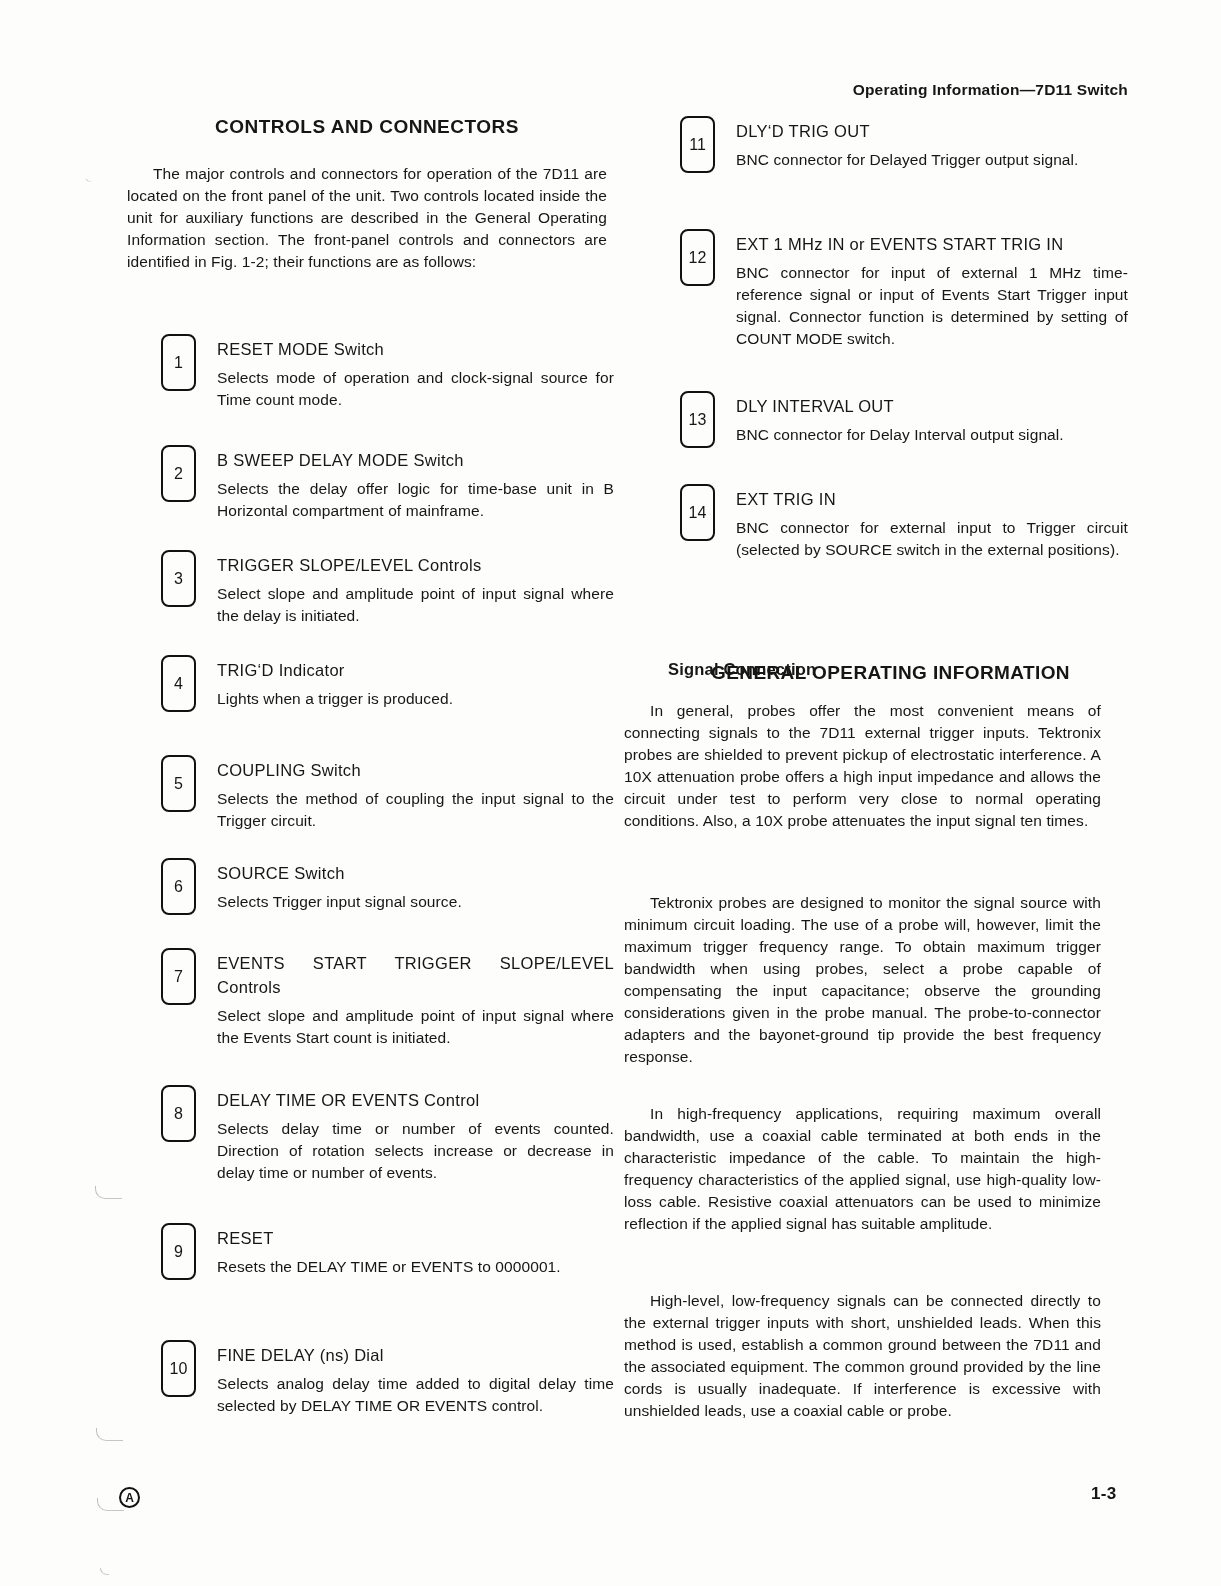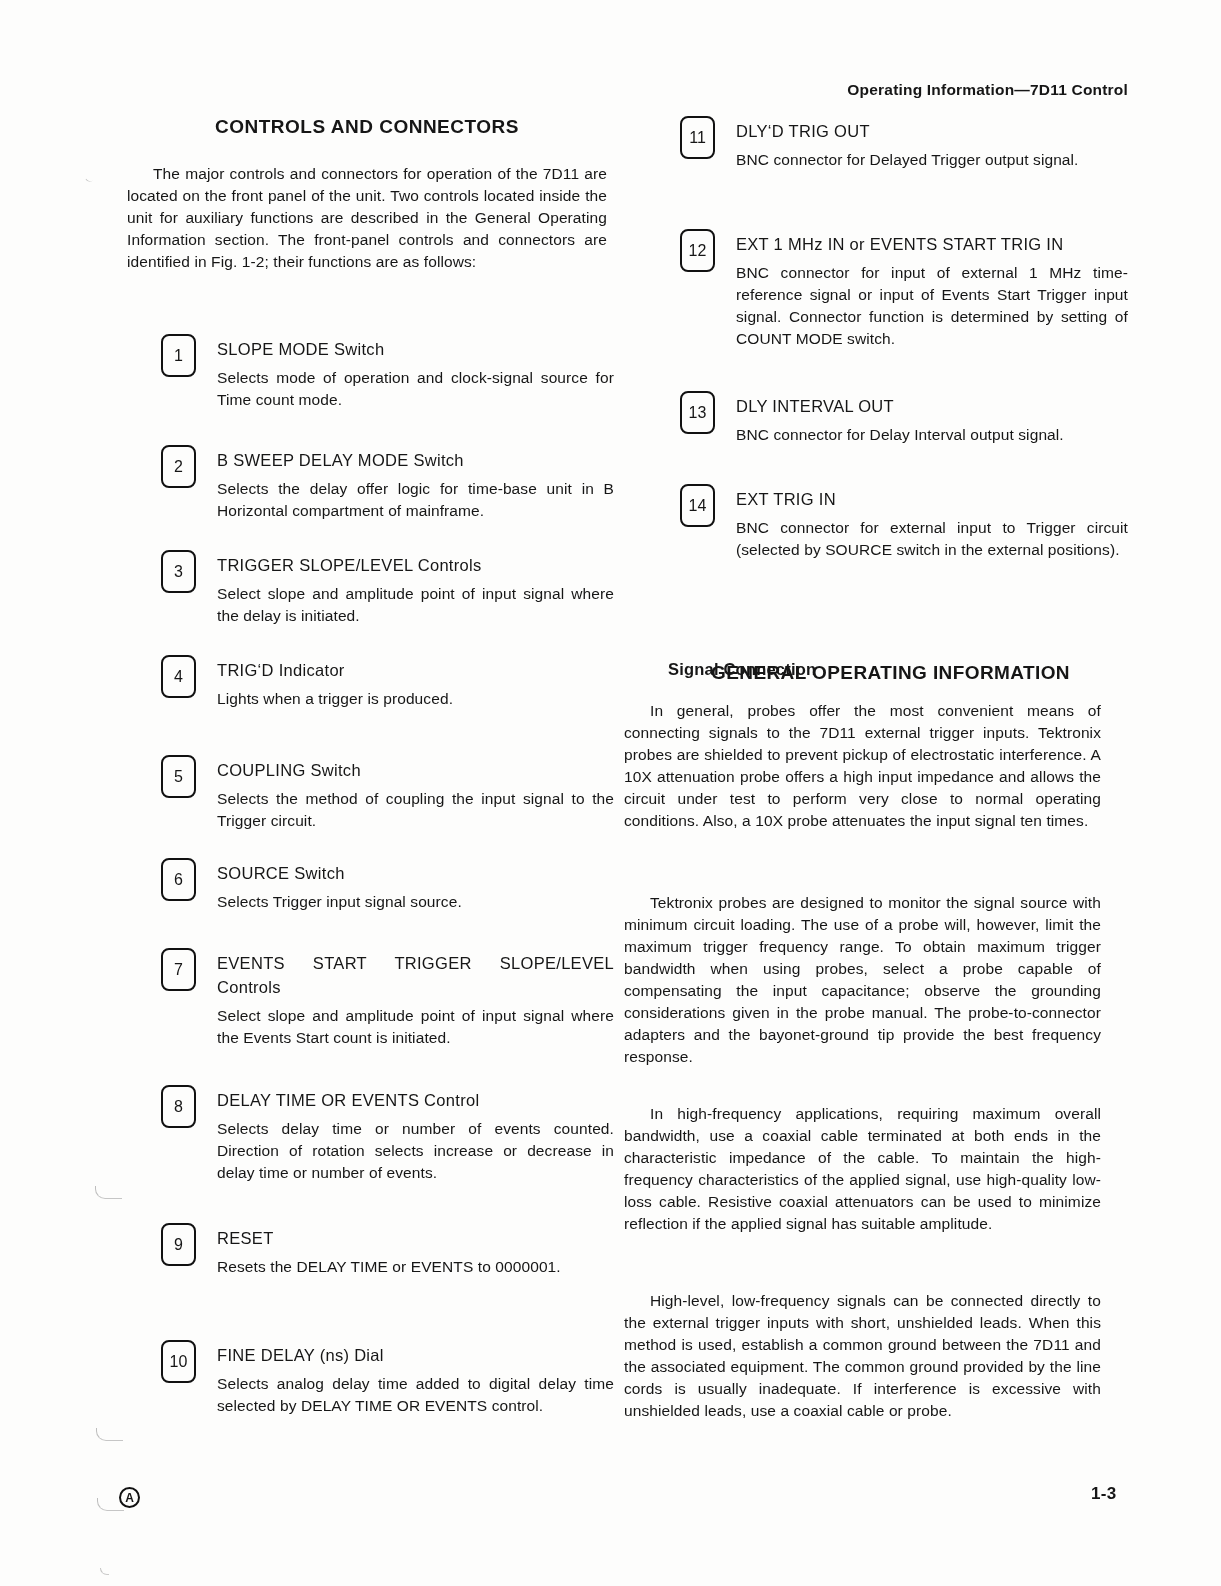--- a/index.html
+++ b/index.html
@@ -38,21 +38,21 @@
   }
   .para.left-col{left:127px;width:480px;}
   .para.right-col{left:624px;width:477px;}
 
   
   .item{position:absolute;display:flex;align-items:flex-start;}
   .item.lc{left:161px;}
   .item.rc{left:680px;}
   .numbox{
     flex:0 0 auto;
-    min-width:21px;height:29px;padding:5px 5px;
+    min-width:21px;height:29px;padding:12px 5px;
     border:2.5px solid #111;border-radius:8px;
     display:flex;align-items:center;justify-content:center;
     font-size:16px;margin-right:21px;margin-top:-3px;
     background:#fdfdfc;
   }
   .item-body{flex:0 0 auto;}
   .item.lc .item-body{width:397px;}
   .item.rc .item-body{width:392px;}
   .item-title{
     font-size:16.5px;letter-spacing:.3px;line-height:24px;
@@ -82,31 +82,31 @@
     border-left:1.5px solid #8a8a8a;border-bottom:1.5px solid #9a9a9a;
     border-bottom-left-radius:10px;opacity:.55;
   }
   .artifact.tiny{width:8px;height:6px;opacity:.5;}
 </style>
 </head>
 <body>
 
 <div class="page">
 
-  <div class="header-right">Operating Information—7D11 Control</div>
+  <div class="header-right">Operating Information—7D11 Switch</div>
 
   <div class="col-heading" style="top:116px">CONTROLS AND CONNECTORS</div>
   <div class="para left-col" style="top:163px">The major controls and connectors for operation of the 7D11 are located on the front panel of the unit. Two controls located inside the unit for auxiliary functions are described in the General Operating Information section. The front-panel controls and connectors are identified in Fig. 1-2; their functions are as follows:</div>
 
   <div class="item lc" style="top:337px">
     <div class="numbox">
         <span>1</span>
       </div>
     <div class="item-body">
-        <div class="item-title">SLOPE MODE Switch</div>
+        <div class="item-title">RESET MODE Switch</div>
     <div class="item-desc">Selects mode of operation and clock-signal source for Time count mode.</div>
       </div>
   </div>
 
   <div class="item lc" style="top:448px">
     <div class="numbox">
         <span>2</span>
       </div>
     <div class="item-body">
         <div class="item-title">B SWEEP DELAY MODE Switch</div>

